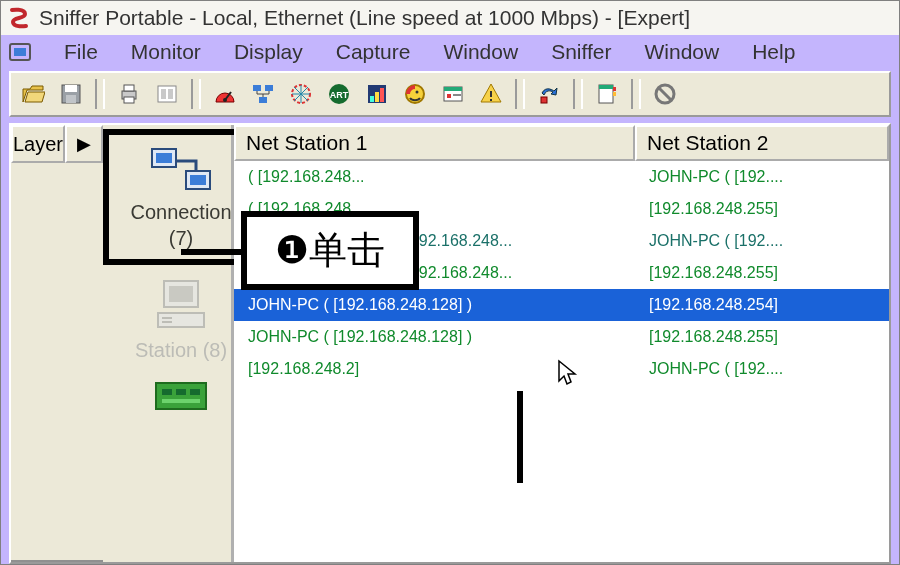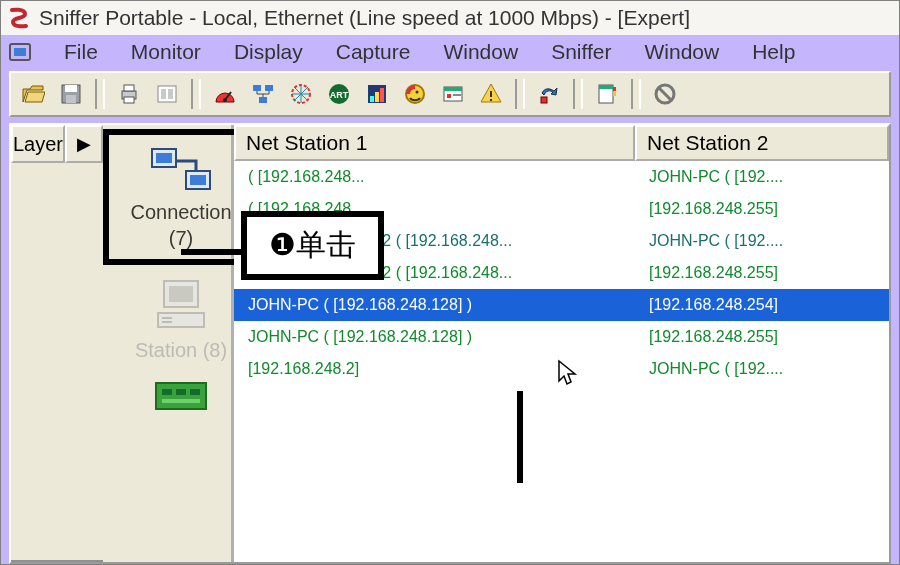--- a/index.html
+++ b/index.html
@@ -33,21 +33,21 @@
 .colheads .col{border:2px outset #fff;background:#ece9d8;font-size:21px;display:flex;align-items:center;padding-left:10px;}
 .colheads .col1{flex:1;}
 .colheads .col2{width:240px;}
 .grid{flex:1;background:#fff;position:relative;font-size:16px;}
 .row{display:flex;height:32px;align-items:center;}
 .row .c1{flex:1;padding-left:14px;white-space:nowrap;overflow:hidden;text-overflow:clip;}
 .row .c2{width:240px;padding-left:12px;white-space:nowrap;overflow:hidden;}
 .green{color:#108a2c;}
 .teal{color:#1a7068;}
 .row.selected{background:#1a62d8;color:#fff;}
-.callout{position:absolute;background:#fff;border:6px solid #000;font-size:30px;font-weight:500;display:flex;align-items:center;justify-content:center;padding:8px 22px;z-index:10;}
+.callout{position:absolute;background:#fff;border:6px solid #000;font-size:38px;font-weight:500;display:flex;align-items:center;justify-content:center;padding:8px 28px;z-index:10;}
 .leader{position:absolute;background:#000;z-index:9;}
 .cursor{position:absolute;z-index:20;}
 .cursor svg{width:24px;height:28px;}
 </style>
 </head>
 <body>
 
 <div class="window">
 
   <div class="titlebar">

